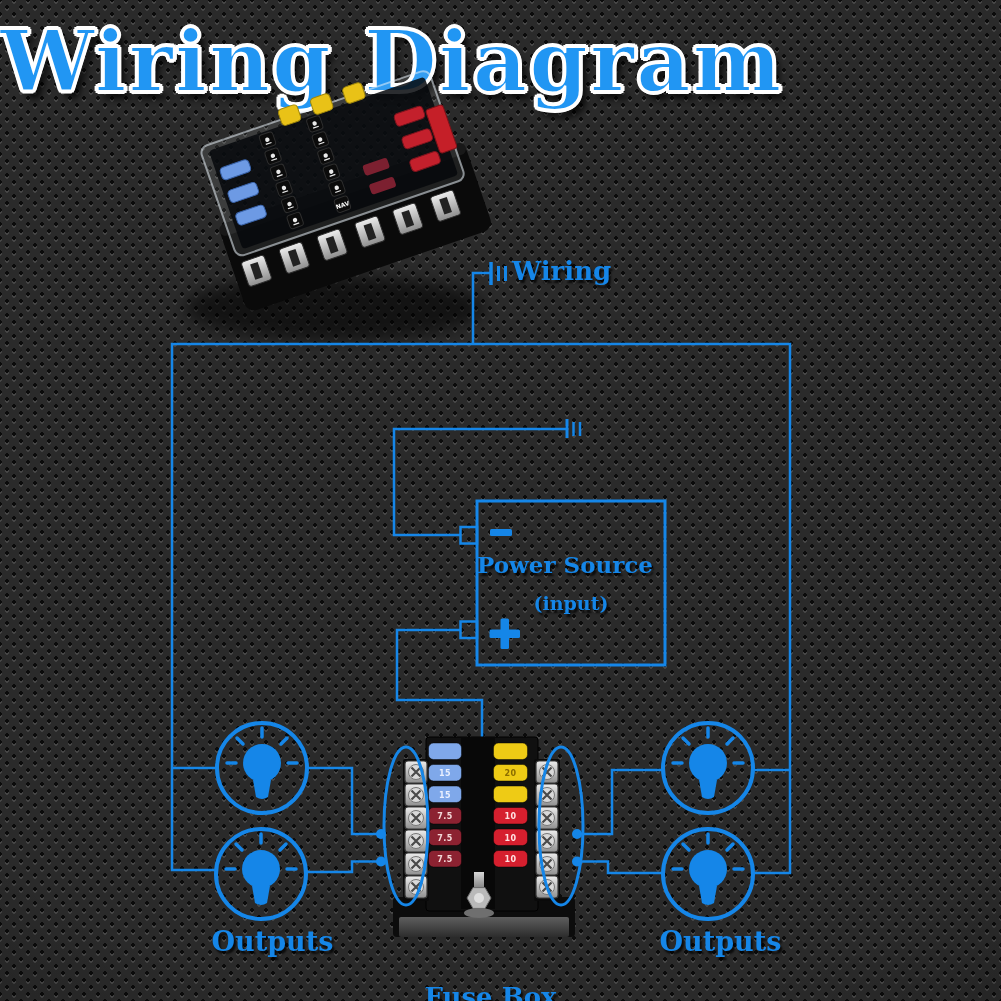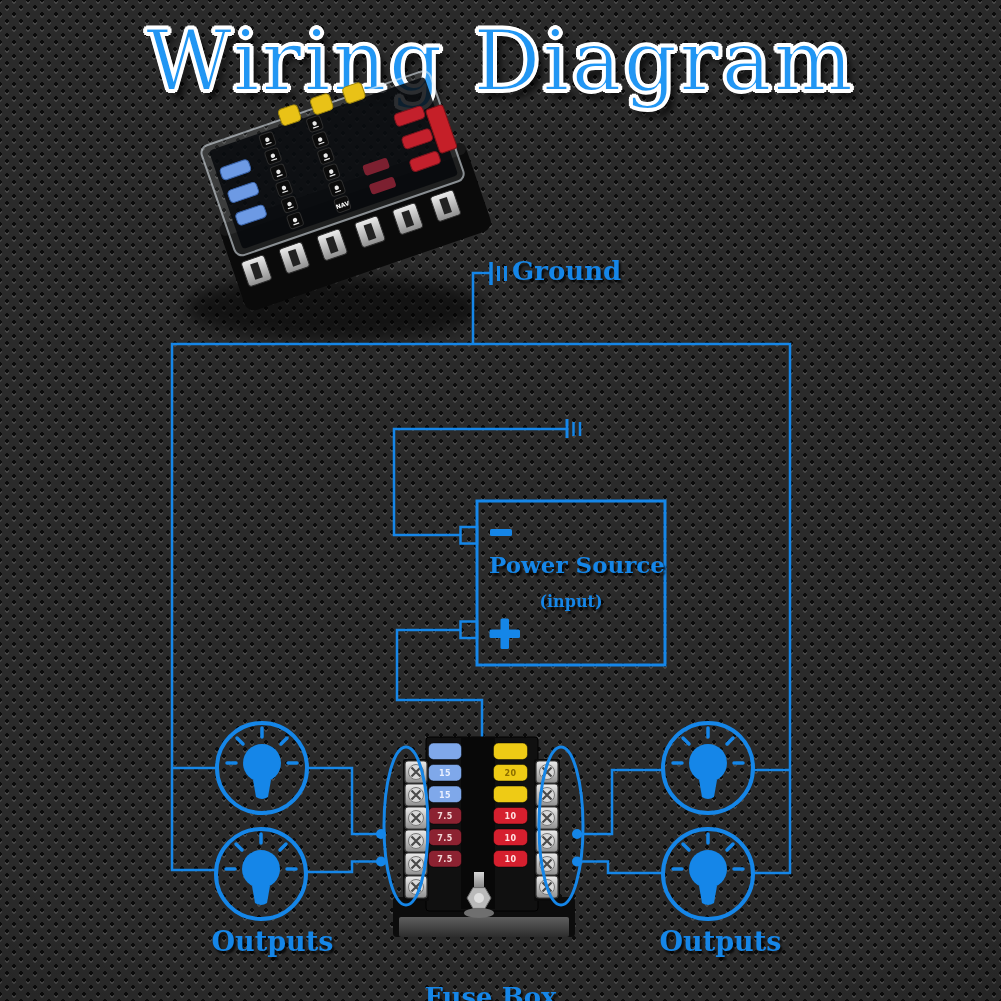--- a/index.html
+++ b/index.html
@@ -18,37 +18,36 @@
       radial-gradient(rgba(255,255,255,.14) 15%, transparent 21%);
     background-size:14px 14px;
     background-position:0 0,7px 7px,0 2px,7px 9px;
   }
   .vignette{
     position:absolute;inset:0;
     background:radial-gradient(ellipse 140% 115% at 50% 42%, rgba(0,0,0,0) 52%, rgba(0,0,0,.55) 100%);
   }
   .title{
     position:absolute;left:0;right:0;top:12px;
-    text-align:center;
-    font-size:84px;font-weight:normal;letter-spacing:2px;
+    font-size:84px;font-weight:bold;letter-spacing:2px;
     color:#2196f3;
     -webkit-text-stroke:2px #ffffff;
     text-shadow:
       -2px -2px 0 #fff, 2px -2px 0 #fff, -2px 2px 0 #fff, 2px 2px 0 #fff,
       0 -3px 0 #fff, 0 3px 0 #fff, -3px 0 0 #fff, 3px 0 0 #fff,
       6px 8px 6px rgba(0,0,0,.75);
   }
   .lbl{
     position:absolute;color:#1586e8;font-weight:bold;
     text-shadow:2px 3px 2px rgba(0,0,0,.75);
     white-space:nowrap;
   }
   .lbl-ground{left:512px;top:256px;font-size:26px;}
-  .lbl-ps1{left:477px;width:200px;top:551px;font-size:23px;text-align:center;}
-  .lbl-ps2{left:477px;width:188px;top:592px;font-size:16px;text-align:center;}
+  .lbl-ps1{left:477px;width:200px;top:551px;font-size:23px;text-align:left;}
+  .lbl-ps2{left:477px;width:188px;top:592px;font-size:19px;text-align:center;}
   .lbl-out-l{left:195px;width:155px;top:926px;font-size:27px;text-align:center;}
   .lbl-out-r{left:643px;width:155px;top:926px;font-size:27px;text-align:center;}
   .lbl-fusebox{left:413px;width:155px;top:982px;font-size:26px;text-align:center;}
   svg{position:absolute;left:0;top:0;}
   .fuselabel{font-family:"DejaVu Sans",sans-serif;font-size:8px;font-weight:bold;letter-spacing:.5px;}
   .navlabel{font-family:"DejaVu Sans",sans-serif;font-size:6px;font-weight:bold;}
 </style>
 </head>
 <body>
 
@@ -273,18 +272,18 @@
     <ellipse cx="561" cy="826" rx="22" ry="79" fill="none" stroke="#1586e8" stroke-width="3"></ellipse>
     <g fill="#1586e8">
       <circle cx="381" cy="834" r="5"></circle>
         <circle cx="381" cy="861.5" r="5"></circle>
       <circle cx="577" cy="834" r="5"></circle>
         <circle cx="577" cy="861.5" r="5"></circle>
     </g>
   </g>
 </svg>
 
-<div class="lbl lbl-ground">Ground</div>
+<div class="lbl lbl-ground">Wiring</div>
 <div class="lbl lbl-ps1">Power Source</div>
 <div class="lbl lbl-ps2">(input)</div>
 <div class="lbl lbl-out-l">Outputs</div>
 <div class="lbl lbl-out-r">Outputs</div>
 <div class="lbl lbl-fusebox">Fuse Box</div>
 
 </body></html>

